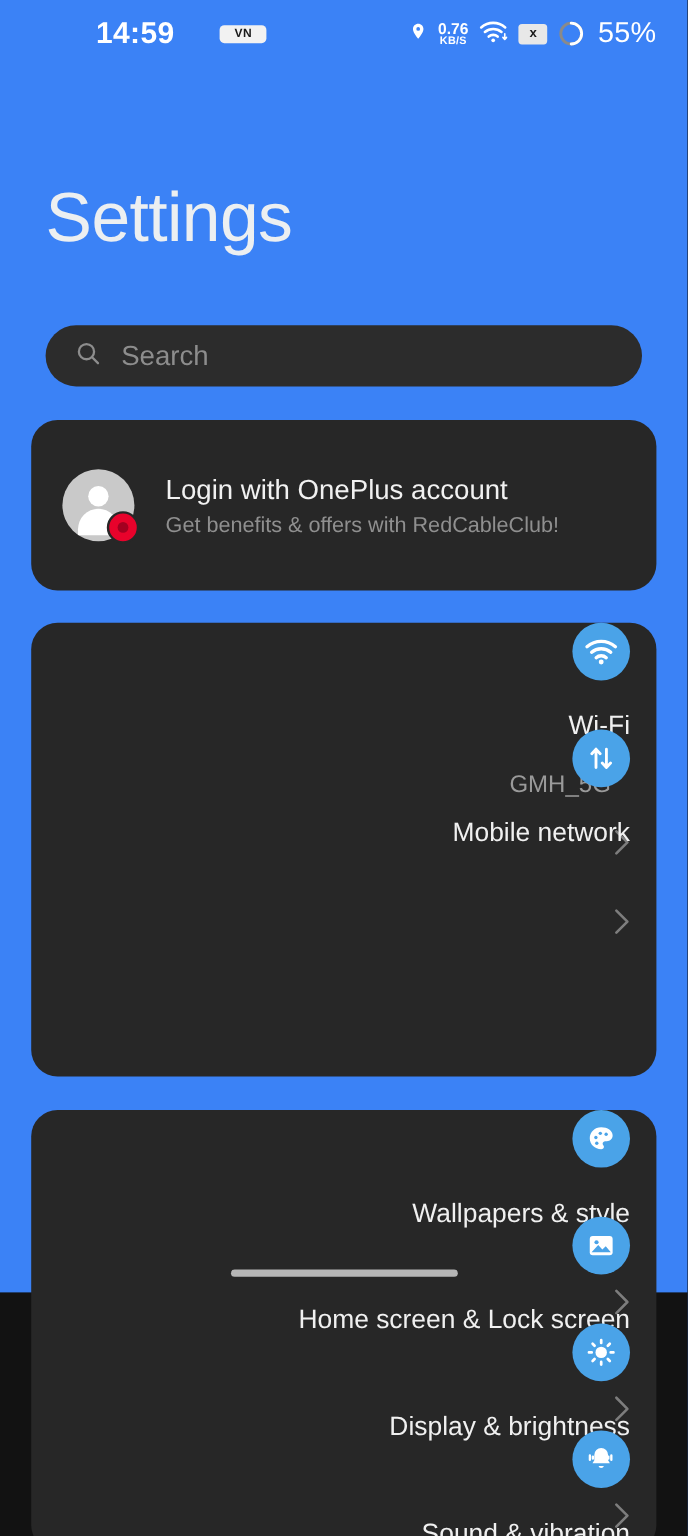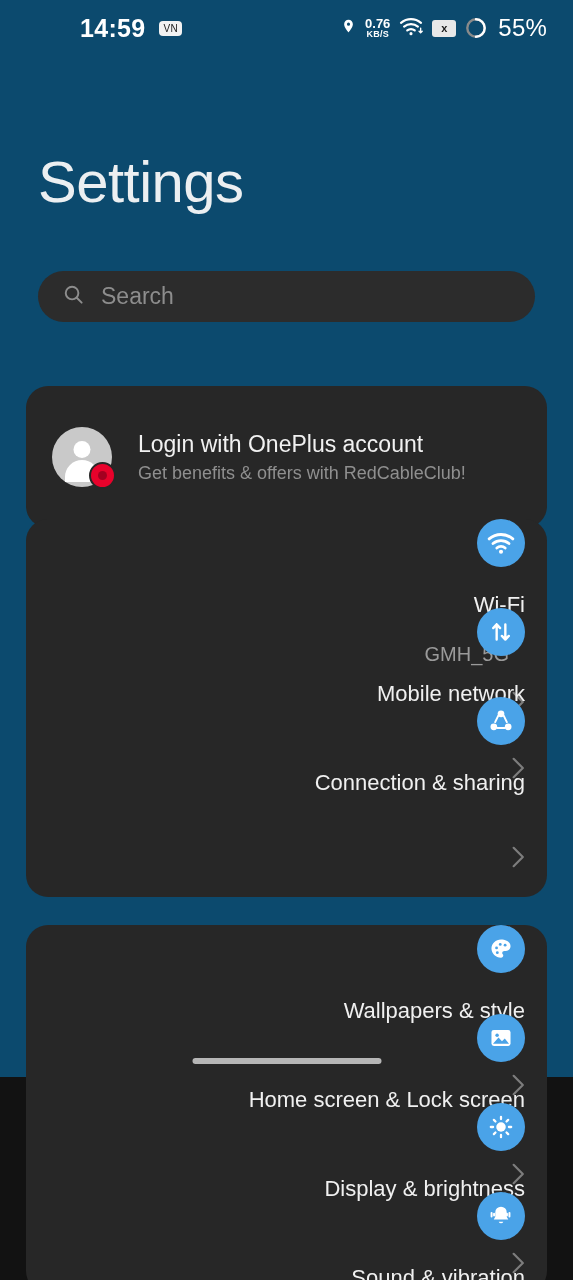--- a/index.html
+++ b/index.html
@@ -2,33 +2,33 @@
 <html><head>
 <meta charset="utf-8">
 <style>
   * { margin:0; padding:0; box-sizing:border-box; }
   html, body {
     width:573px; height:1280px;
     background:#121212;
     font-family:"Liberation Sans", sans-serif;
     overflow:hidden;
   }
-  .screen { position:relative; width:573px; height:1077px; background:#0c4a6e; }
+  .screen { position:relative; width:573px; height:1077px; background:#3b82f6; }
 
   
   .statusbar {
     position:absolute; top:0; left:0; right:0; height:56px;
     display:flex; align-items:center; justify-content:space-between;
     padding:0 26px 0 0;
   }
   .sb-left { display:flex; align-items:center; gap:14px; padding-left:80px; }
   .sb-clock { color:#ffffff; font-size:25px; font-weight:600; letter-spacing:.3px; }
   .sb-vn {
-    background:#f2f2f2; color:#1a1a1a; font-size:10px; font-weight:400;
-    border-radius:4px; padding:3px 4px 2px; line-height:1; letter-spacing:.4px;
+    background:#f2f2f2; color:#1a1a1a; font-size:10px; font-weight:700;
+    border-radius:4px; padding:3px 12px 2px; line-height:1; letter-spacing:.4px;margin-left:24px;
   }
   .sb-right { display:flex; align-items:center; gap:9px; }
   .sb-speed { display:flex; flex-direction:column; align-items:center; line-height:1.02; }
   .sb-speed .v { color:#fff; font-size:13px; font-weight:600; }
   .sb-speed .u { color:#fff; font-size:9px; font-weight:600; letter-spacing:.2px; }
   .sb-nosim {
     background:#e8e8e8; color:#1a1a1a; width:24px; height:17px; border-radius:3px;
     font-size:11px; font-weight:700; display:flex; align-items:center; justify-content:center;
   }
   .sb-batt { color:#ffffff; font-size:24px; font-weight:500; margin-left:2px; letter-spacing:.2px; }
@@ -50,21 +50,21 @@
     background:transparent; border:none; outline:none; flex:1;
     color:#9b9b9b; font-size:23px; font-family:"Liberation Sans", sans-serif;
   }
   .search-input::placeholder { color:#8d8d8d; }
 
   
   .card {
     position:absolute; left:26px; width:521px;
     background:#272727; border-radius:22px;
   }
-  #card-account { top:350px; height:142px;margin-top:36px; }
+  #card-account { top:350px; height:142px; }
   #card-network { top:519px; height:378px; }
   #card-personal { top:925px; height:368px; }
 
   
   .account-row {
     display:flex; align-items:center; height:100%;
     padding-left:26px; gap:26px;
   }
   .avatar-wrap { position:relative; width:60px; height:60px; flex:none; }
   .avatar {
@@ -213,37 +213,20 @@
       <span class="row-label">Mobile network</span>
       <span class="row-value"></span>
       <span class="chev">
         <svg width="13" height="22" viewBox="0 0 12 20" fill="none">
             <path d="M1.5 1.5 10 10l-8.5 8.5" stroke="#7d7d7d" stroke-width="2" stroke-linecap="round" stroke-linejoin="round"></path>
           </svg>
       </span>
     </div>
 
 
-    <div class="row">
-      <span class="row-icon">
-        <svg width="26" height="26" viewBox="0 0 24 24" fill="none">
-          <circle cx="12" cy="5.4" r="3.1" fill="#fff"></circle>
-          <circle cx="5.4" cy="17.4" r="3.1" fill="#fff"></circle>
-          <circle cx="18.6" cy="17.4" r="3.1" fill="#fff"></circle>
-          <path d="M9.4 7.2 6.6 13M14.6 7.2 17.4 13M8.6 18.4h6.8" stroke="#fff" stroke-width="1.8" stroke-linecap="round"></path>
-        </svg>
-      </span>
-      <span class="row-label">Connection &amp; sharing</span>
-      <span class="row-value"></span>
-      <span class="chev">
-        <svg width="13" height="22" viewBox="0 0 12 20" fill="none">
-            <path d="M1.5 1.5 10 10l-8.5 8.5" stroke="#7d7d7d" stroke-width="2" stroke-linecap="round" stroke-linejoin="round"></path>
-          </svg>
-      </span>
-    </div>
   </div>
 
   <div class="card" id="card-personal">
 
     <div class="row">
       <span class="row-icon">
         <svg width="26" height="26" viewBox="0 0 24 24" fill="none">
           <path d="M12 3.2c-4.9 0-8.8 3.7-8.8 8.4 0 4.7 3.9 8.4 8.8 8.4 1.3 0 2.1-.9 2.1-1.9 0-.5-.2-.9-.5-1.2-.3-.3-.5-.7-.5-1.2 0-1 .9-1.9 2-1.9h1.3c2.4 0 4.4-1.9 4.4-4.3 0-3.7-3.9-6.3-8.8-6.3z" fill="#fff"></path>
           <circle cx="7.9" cy="11" r="1.3" fill="#4aa3e8"></circle>
           <circle cx="11.3" cy="7.8" r="1.3" fill="#4aa3e8"></circle>

